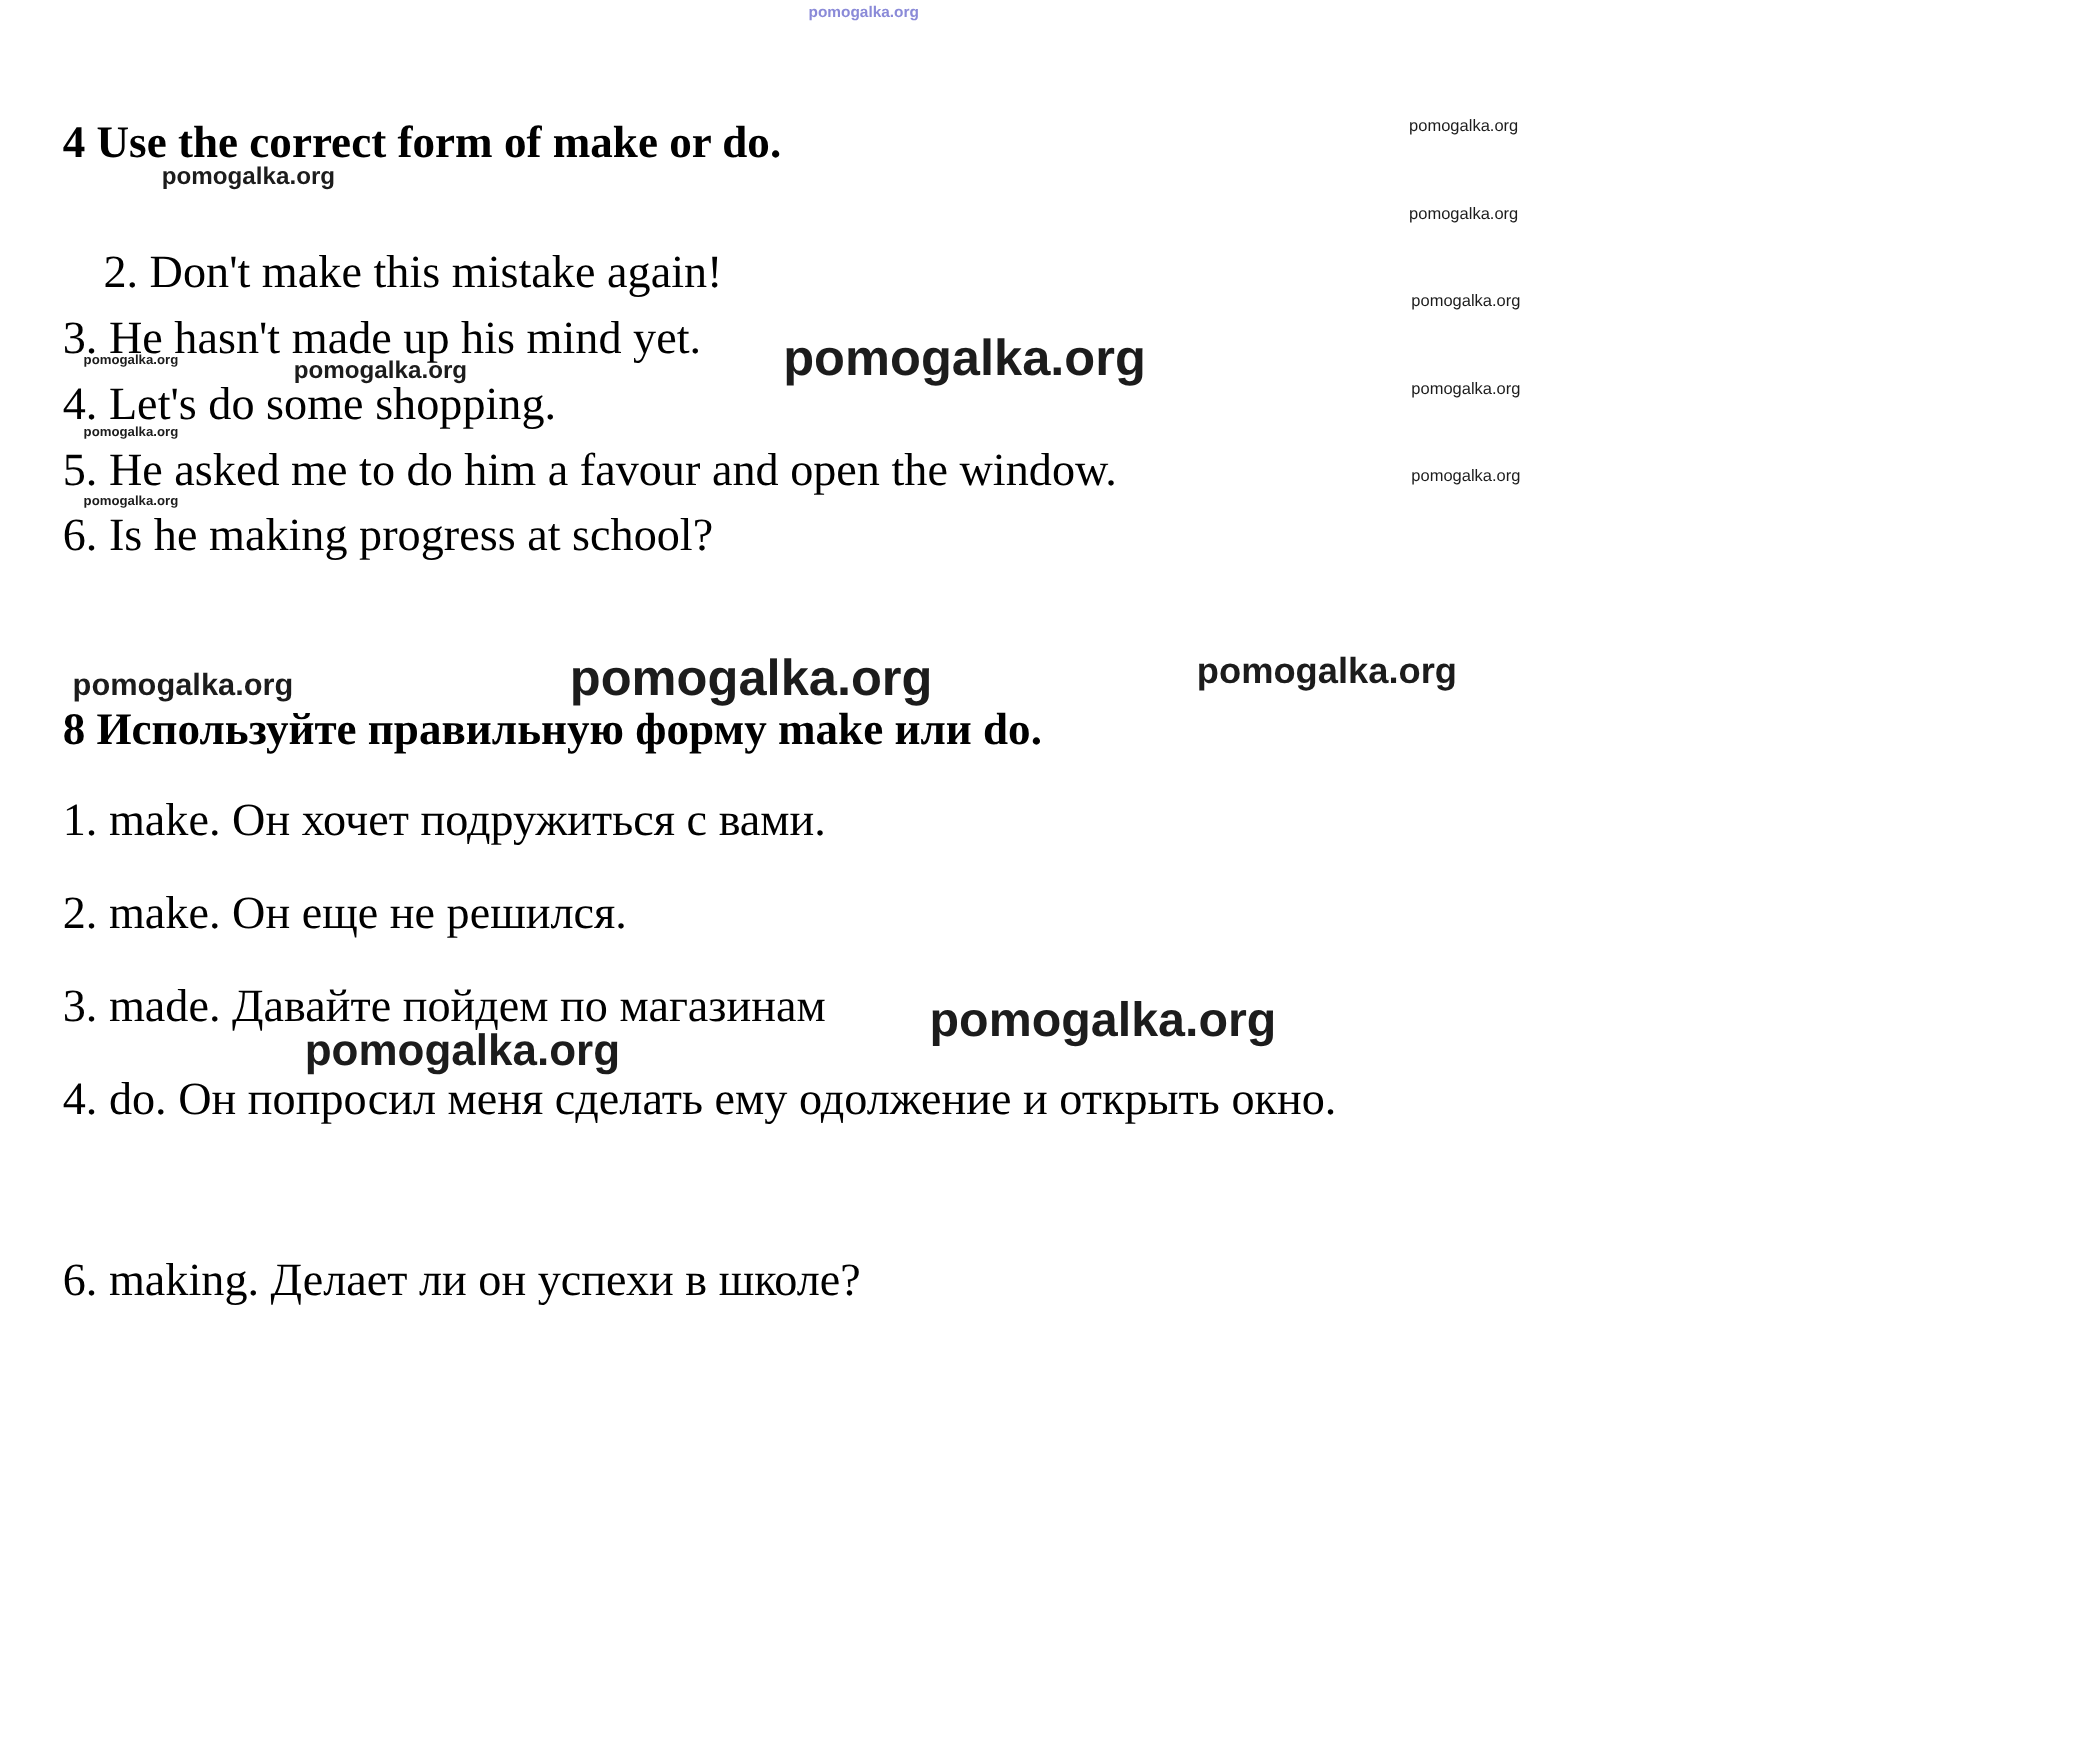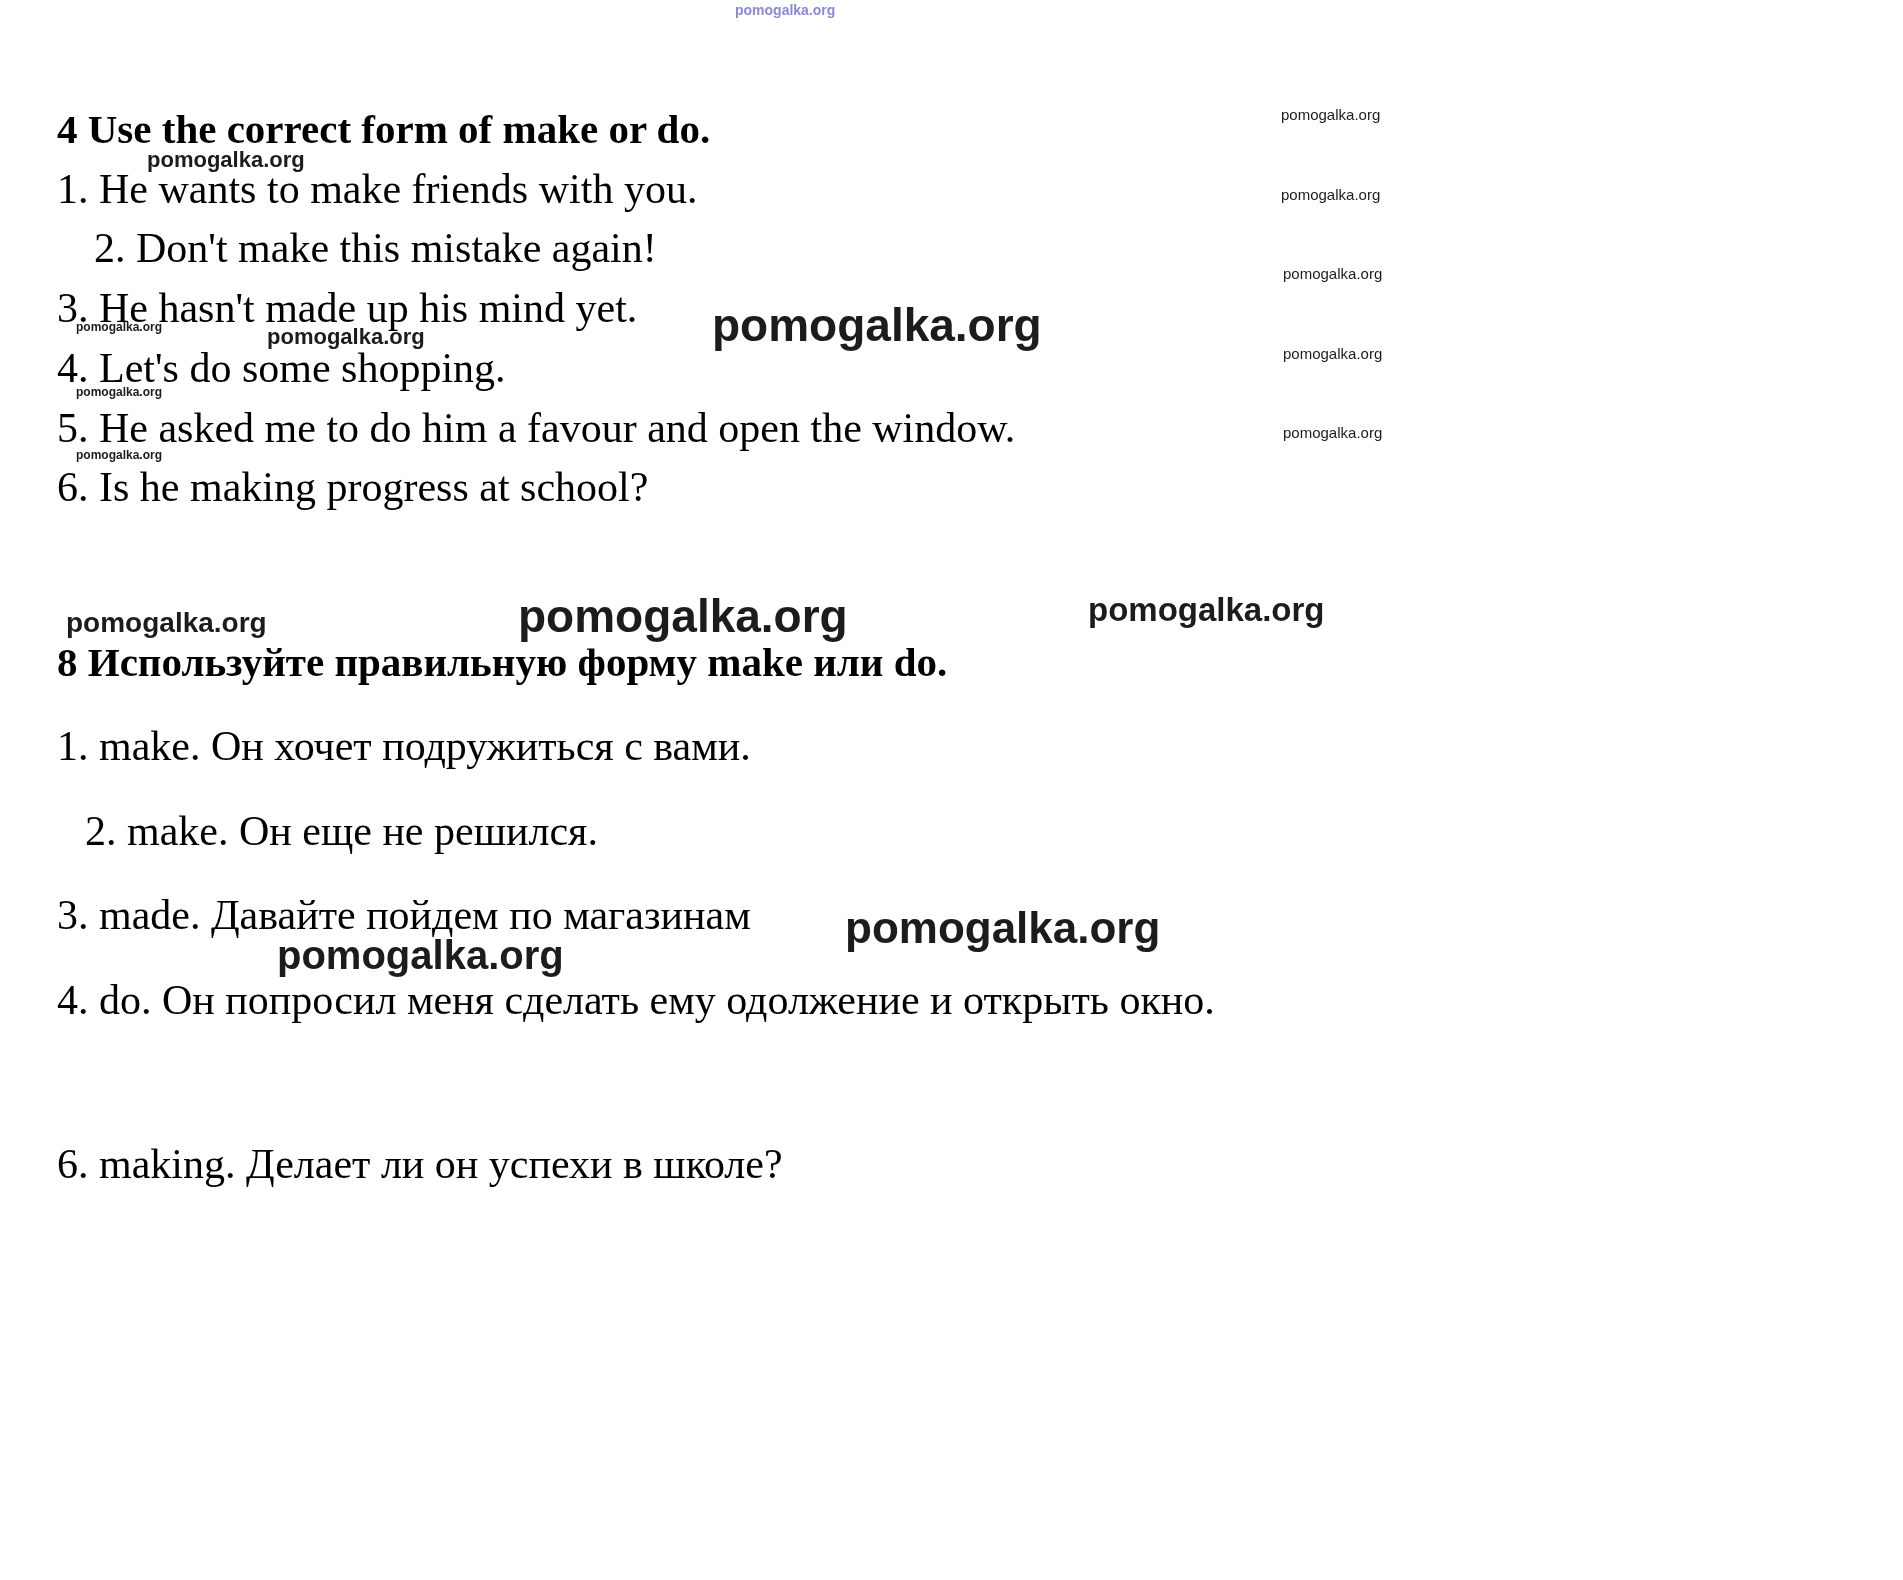--- a/index.html
+++ b/index.html
@@ -63,21 +63,21 @@
   .en-0 { top: 165px; }
   .en-1 { top: 224px; margin-left: 37px; }
   .en-2 { top: 284px; }
   .en-3 { top: 344px; }
   .en-4 { top: 404px; }
   .en-5 { top: 463px; }
 
   
   .ru-heading { top: 638px; }
   .ru-0 { top: 722px; }
-  .ru-1 { top: 807px; margin-left: 28px; }
+  .ru-1 { top: 807px; }
   .ru-2 { top: 891px; }
   .ru-3 { top: 976px; }
   .ru-4 { top: 1060px; }
   .ru-5 { top: 1140px; }
 </style>
 </head>
 <body>
 
 <div id="page">
 
@@ -93,21 +93,20 @@
   <span class="wm wm-small-2">pomogalka.org</span>
   <span class="wm wm-tiny-2">pomogalka.org</span>
   <span class="wm wm-tiny-3">pomogalka.org</span>
   <span class="wm wm-mid-left">pomogalka.org</span>
   <span class="wm wm-mid-center">pomogalka.org</span>
   <span class="wm wm-mid-right">pomogalka.org</span>
   <span class="wm wm-big-2">pomogalka.org</span>
   <span class="wm wm-small-3">pomogalka.org</span>
 
   <div class="heading en-heading">4 Use the correct form of make or do.</div>
-  <div class="line en-0">1. He wants to make friends with you.</div>
   <div class="line en-1">2. Don't make this mistake again!</div>
   <div class="line en-2">3. He hasn't made up his mind yet.</div>
   <div class="line en-3">4. Let's do some shopping.</div>
   <div class="line en-4">5. He asked me to do him a favour and open the window.</div>
   <div class="line en-5">6. Is he making progress at school?</div>
 
   <div class="heading ru-heading">8 Используйте правильную форму make или do.</div>
   <div class="line ru-0">1. make. Он хочет подружиться с вами.</div>
   <div class="line ru-1">2. make. Он еще не решился.</div>
   <div class="line ru-2">3. made. Давайте пойдем по магазинам</div>

